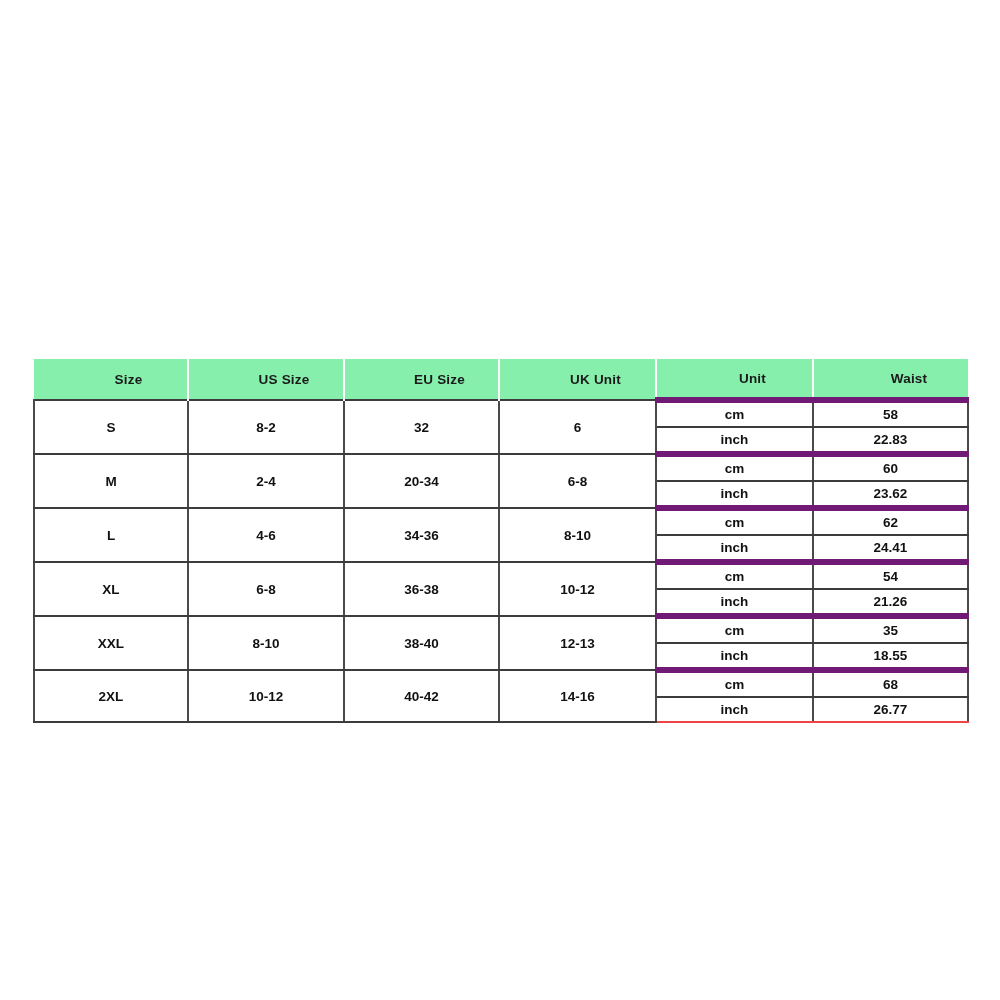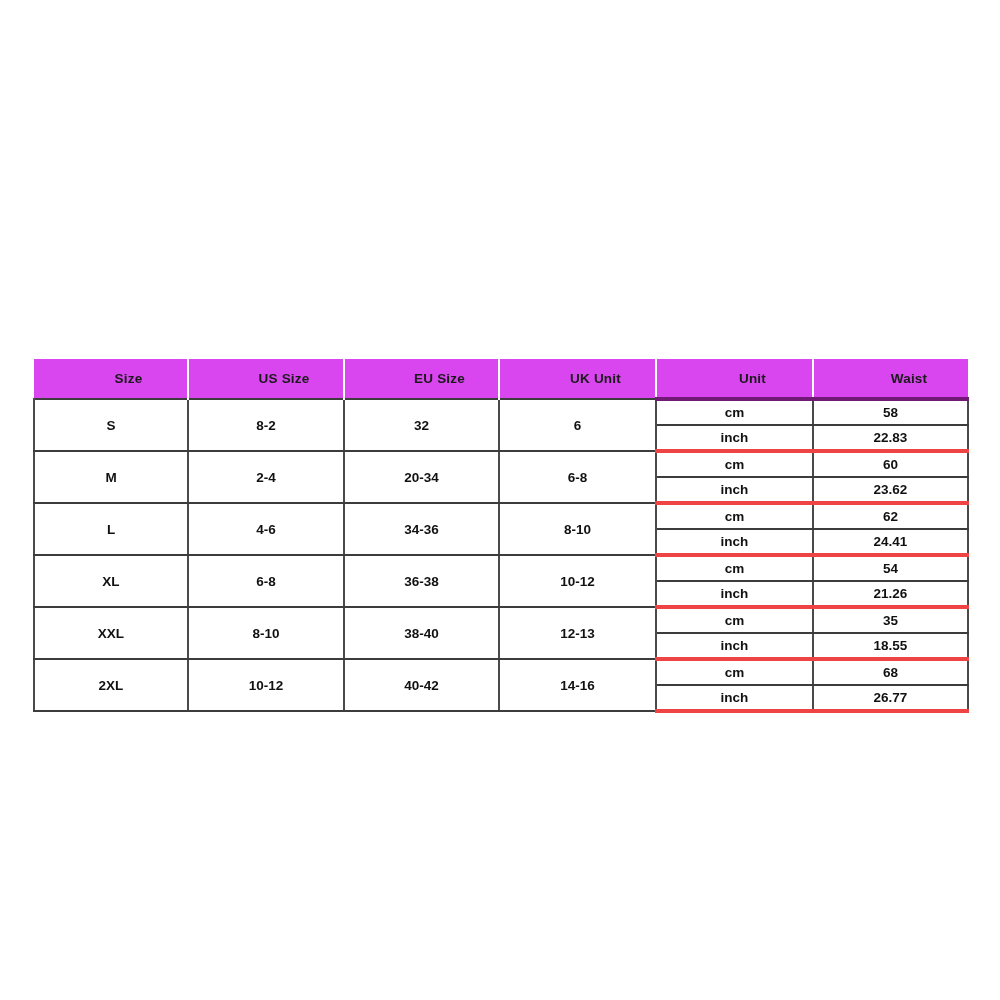--- a/index.html
+++ b/index.html
@@ -26,21 +26,21 @@
   table.size-chart {
     width: 934px;
     border-collapse: collapse;
     table-layout: fixed;
     font-size: 13.5px;
     color: #111111;
   }
 
   
   table.size-chart thead th {
-    background: #d946ef;
+    background: #86efac;
     color: #1a1a1a;
     font-weight: bold;
     font-size: 13.5px;
     height: 36px;
     text-align: center;
     vertical-align: middle;
     border: none;
     border-right: 2px solid #ffffff;
     letter-spacing: 0.2px;
     padding-left: 37px;
@@ -70,24 +70,24 @@
     height: 47px;
   }
 
   
   td.sub-cell {
     height: 23px;
     border-top: 1px solid #6a6a6a;
     border-bottom: 1px solid #6a6a6a;
   }
   tr.sub-row-top td.sub-cell {
-    border-top: 4px solid #701a75;
+    border-top: 6px solid #701a75;
   }
   tr.sub-row-bottom td.sub-cell {
-    border-bottom: 4px solid #ef4444;
+    border-bottom: 2px solid #ef4444;
     border-radius: 6px;
   }
 
   
   col.c-size  { width: 154px; }
   col.c-us    { width: 156px; }
   col.c-eu    { width: 155px; }
   col.c-uk    { width: 157px; }
   col.c-unit  { width: 157px; }
   col.c-waist { width: 155px; }

